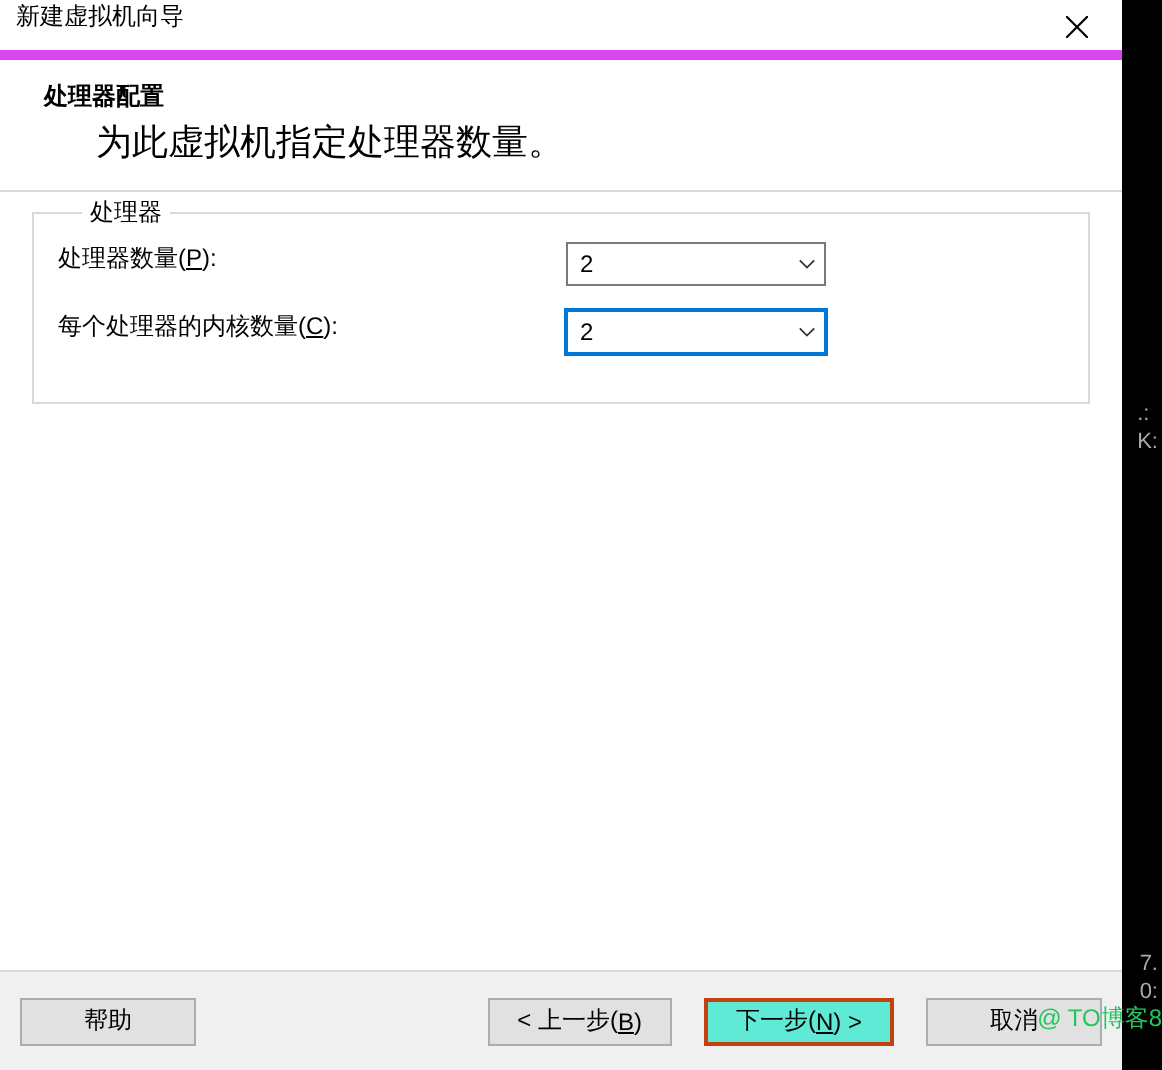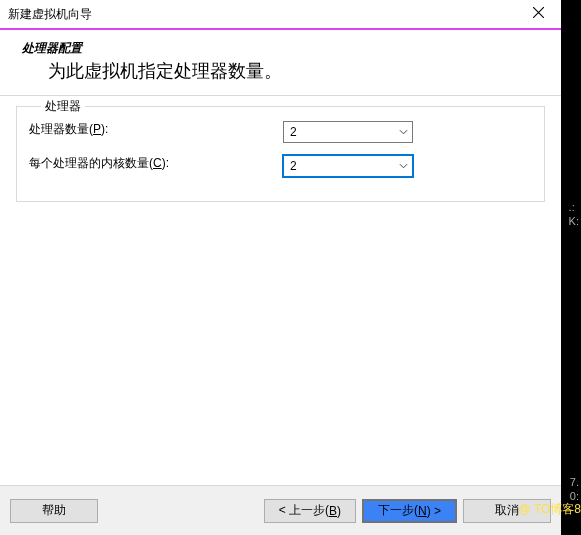--- a/index.html
+++ b/index.html
@@ -16,39 +16,38 @@
       background: #fff;
       width: 561px;
       height: 535px;
       display: flex;
       flex-direction: column;
       color: #000;
     }
     .titlebar {
       height: 30px;
       display: flex;
-      align-items: center;
       justify-content: space-between;
       padding-left: 8px;
-      border-bottom: 2px solid #d946ef;
+      border-bottom: 5px solid #d946ef;
     }
     .titlebar-text { font-size: 12px; }
     .close-btn {
       width: 46px;
       height: 30px;
       display: flex;
       align-items: center;
       justify-content: center;
       cursor: pointer;
     }
     .close-btn svg { width: 11px; height: 11px; }
     .header {
       padding: 10px 14px 12px 22px;
     }
-    .header-title { font-weight: bold; font-size: 12px; font-style: italic; }
+    .header-title { font-weight: bold; font-size: 12px; }
     .header-sub { padding-left: 26px; font-size: 18px; margin-top: 2px; }
     .divider { height: 1px; background: #d9d9d9; }
     .content {
       flex: 1;
       padding: 10px 16px 10px 16px;
       position: relative;
     }
     .groupbox {
       border: 1px solid #d9d9d9;
       position: relative;
@@ -89,53 +88,53 @@
     }
     .combo-arrow svg { width: 9px; height: 6px; display: block; }
     .row-value { font-size: 12px; padding-left: 6px; }
     .footer {
       height: 50px;
       border-top: 1px solid #d9d9d9;
       background: #f0f0f0;
       display: flex;
       align-items: center;
       padding: 0 10px;
-      gap: 6px;
+      gap: 16px;
     }
     .btn {
       height: 24px;
       border: 1px solid #adadad;
       background: #e1e1e1;
       padding: 0 14px;
       font-size: 12px;
       font-family: inherit;
       cursor: pointer;
       display: inline-flex;
       align-items: center;
       justify-content: center;
       min-width: 88px;
     }
     .btn.default {
-      border: 2px solid #737373;
-      background: #3b82f6;
+      border: 2px solid #c2410c;
+      background: #5eead4;
     }
     .spacer { flex: 1; }
     .side-text {
       position: absolute;
       right: 2px;
       color: #aaa;
       font-size: 11px;
       line-height: 14px;
       text-align: left;
     }
     .watermark {
       position: absolute;
       right: 0;
       bottom: 17px;
-      color: #fde047;
+      color: #22c55e;
       font-size: 12px;
       letter-spacing: 0;
     }
   </style>
 </head>
 <body>
 
 <div class="dialog">
 
   <div class="titlebar">

